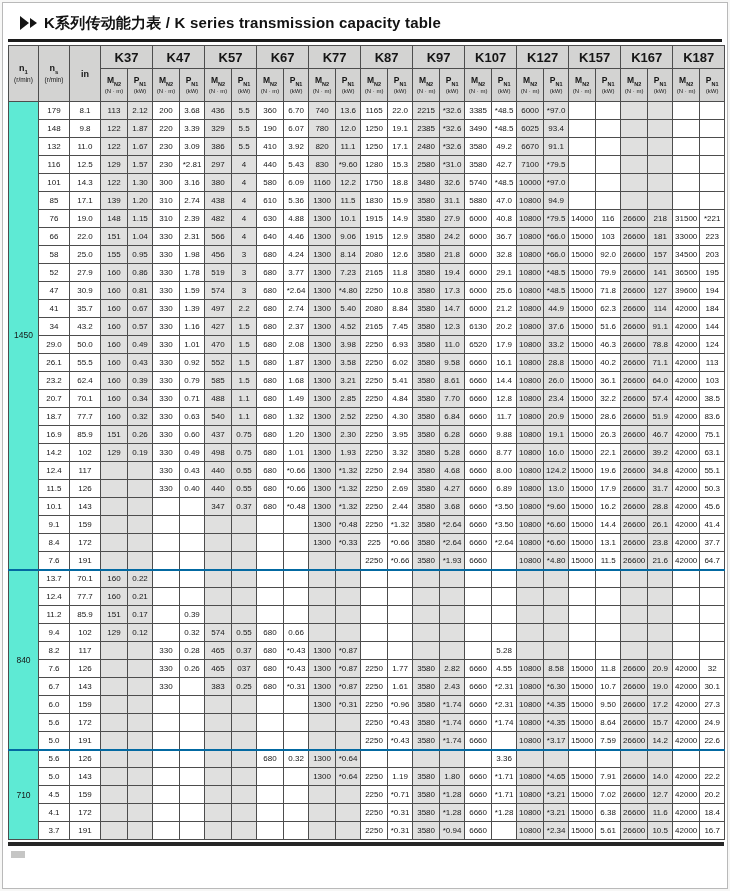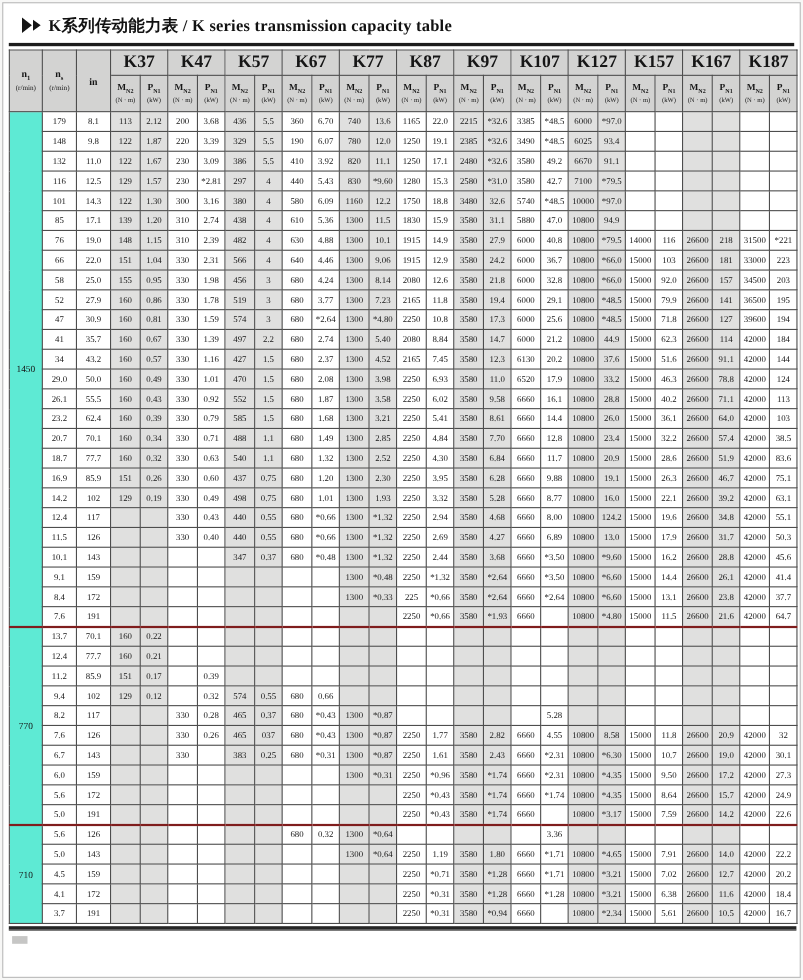--- a/index.html
+++ b/index.html
@@ -9,52 +9,51 @@
     background:#f7f7f6;
     font-family:"Liberation Sans", sans-serif;
     position:relative;
   }
   .page {
     position:absolute; left:2px; top:2px; width:726px; height:887px;
     background:#ffffff;
     border:1px solid #b9b9b9;
     padding:6px 5px 0 5px;
     overflow:hidden;
-    font-family:Liberation Serif, serif;
   }
   .title-row { display:flex; align-items:center; margin:4px 0 6px 12px; height:20px; }
   .title-icon { display:flex; align-items:center; margin-right:7px; }
   .tri { width:0; height:0; border-top:7px solid transparent; border-bottom:7px solid transparent; border-left:9px solid #141414; }
   .tri.small { border-top-width:5px; border-bottom-width:5px; border-left-width:7px; margin-left:1px; }
   .page-title { font-size:15px; font-weight:bold; color:#121212; margin:0; letter-spacing:.2px; }
   .top-rule { border-top:3px solid #1c1c1c; margin-bottom:3px; }
 
   table { border-collapse:collapse; table-layout:fixed; width:716px; }
   th, td {
     border:1px solid #4d4d4d;
     text-align:center; vertical-align:middle;
     padding:0; color:#161616;
     overflow:hidden; white-space:nowrap;
   }
   thead th { background:#d3d3d2; }
   th.corner { font-weight:bold; }
   .hdr-main { font-size:9px; font-weight:bold; line-height:10px; }
   .hdr-main sub { font-size:6px; }
   .hdr-unit { font-size:6.5px; font-weight:normal; line-height:8px; }
-  th.gear { font-size:16px; font-weight:bold; height:23px; }
+  th.gear { font-size:13px; font-weight:bold; height:23px; }
   th.mp { height:33px; }
   .mp-top { font-size:8.5px; font-weight:bold; line-height:10px; }
   .mp-top sub { font-size:5.5px; }
   .mp-unit { font-size:6px; font-weight:normal; line-height:7px; }
 
   tbody td { height:18px; font-size:8px; background:#ffffff; }
   tbody td.band { background:#e0e0df; }
   tbody td.n1cell { background:#5eead4; font-size:8.5px; }
   tbody td.nscell, tbody td.incell { font-size:8px; background:#ffffff; }
-  tr.group-start td { border-top:2px solid #7f1d1d; }
+  tr.group-start td { border-top:2px solid #0369a1; }
 
   .bottom-rule { width:716px; margin-top:2px; height:4px; border-top:3px solid #262626; border-bottom:1px solid #262626; }
   .footnote-square { width:14px; height:7px; background:#c6c6c5; margin:5px 0 0 3px; }
 </style>
 </head>
 <body>
 
 <div class="page">
 
   <div class="title-row">
@@ -946,21 +945,21 @@
           <td class="band">10800</td>
           <td class="band">*4.80</td>
           <td>15000</td>
           <td>11.5</td>
           <td class="band">26600</td>
           <td class="band">21.6</td>
           <td>42000</td>
           <td>64.7</td>
         </tr>
         <tr class="group-start">
-          <td rowspan="10" class="n1cell">770</td>
+          <td rowspan="10" class="n1cell">840</td>
           <td class="nscell">13.7</td>
           <td class="incell">70.1</td>
           <td class="band">160</td>
           <td class="band">0.22</td>
           <td></td>
           <td></td>
           <td class="band"></td>
           <td class="band"></td>
           <td></td>
           <td></td>

